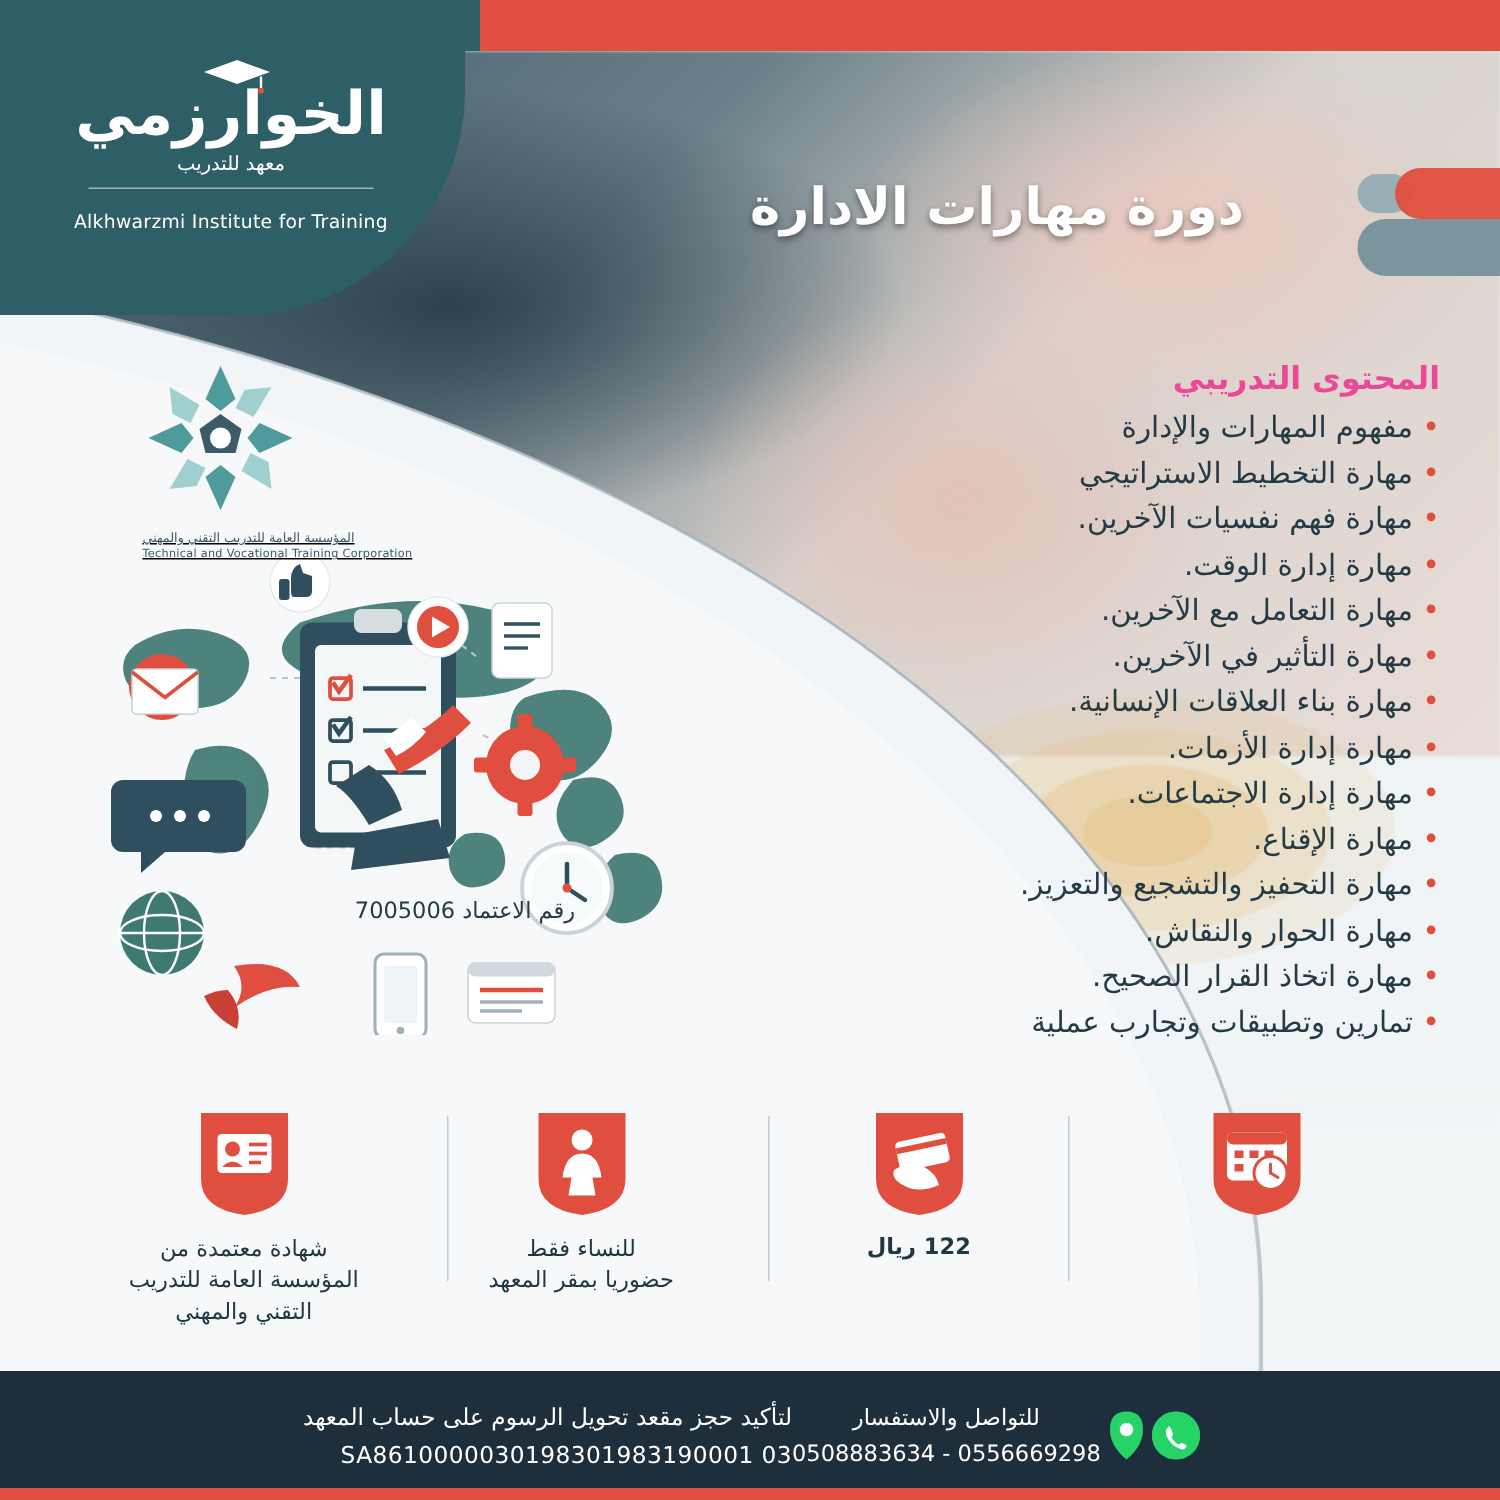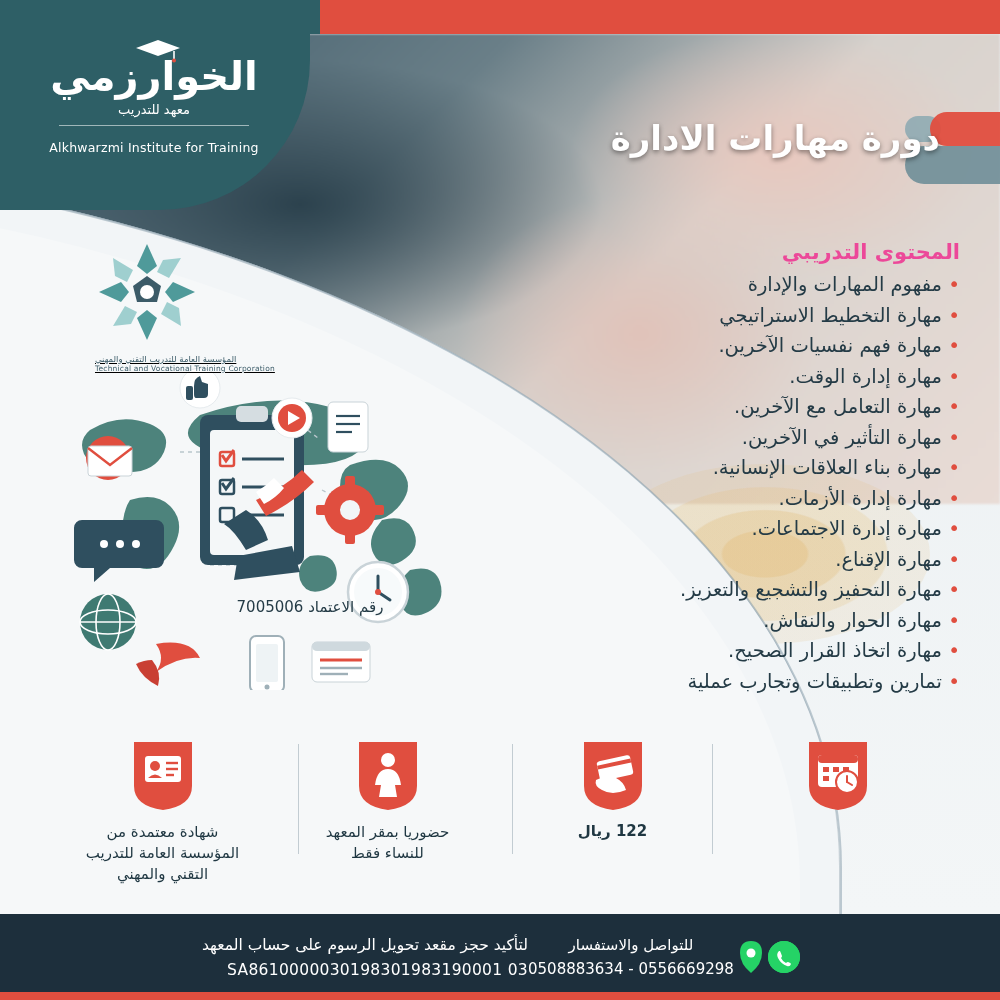--- a/index.html
+++ b/index.html
@@ -111,21 +111,21 @@
     color: #ffffff; font-size: 12.5px; margin-top: 14px; letter-spacing: .2px;
     direction: ltr;
   }
   .logo-rule {
     width: 190px; height: 1px; background: rgba(255,255,255,.55);
     margin: 8px auto 6px;
   }
   .title-text {
     position: absolute; top: 118px; left: 500px;
     width: 440px;
-    text-align: right;
+    text-align: left;
     color: #ffffff;
     font-size: 34px; font-weight: 700;
     letter-spacing: .5px;
     text-shadow: 0 2px 5px rgba(0,0,0,.45);
     z-index: 8;
   }
   .title-dec1 {
     position: absolute; top: 112px; left: 930px;
     width: 70px; height: 34px;
     background: #e04e3f;
@@ -489,22 +489,22 @@
 
     <div class="badge">
       <div class="shield">
         <svg viewBox="0 0 62 72" width="62" height="72">
           <path d="M2 2 h58 v44 q0 20 -29 24 Q2 66 2 46 Z" fill="#e04e3f"></path>
           <circle cx="31" cy="20" r="7" fill="#ffffff"></circle>
           <path d="M31 29 q11 0 13 16 l-6 0 l2 12 h-18 l2 -12 l-6 0 q2 -16 13 -16Z" fill="#ffffff"></path>
         </svg>
       </div>
       <div class="badge-text">
+        <div>للنساء فقط</div>
         <div>حضوريا بمقر المعهد</div>
-        <div>للنساء فقط</div>
       </div>
     </div>
 
     <div class="badge">
       <div class="shield">
         <svg viewBox="0 0 62 72" width="62" height="72">
           <path d="M2 2 h58 v44 q0 20 -29 24 Q2 66 2 46 Z" fill="#e04e3f"></path>
           <rect x="16" y="18" width="34" height="20" rx="3" fill="#ffffff" transform="rotate(-12 33 28)"></rect>
           <rect x="16" y="22" width="34" height="4" fill="#e04e3f" transform="rotate(-12 33 28)"></rect>
           <path d="M14 40 q10 -6 20 -2 q8 4 10 12 q-14 6 -24 0 q-8 -4 -6 -10Z" fill="#ffffff"></path>

